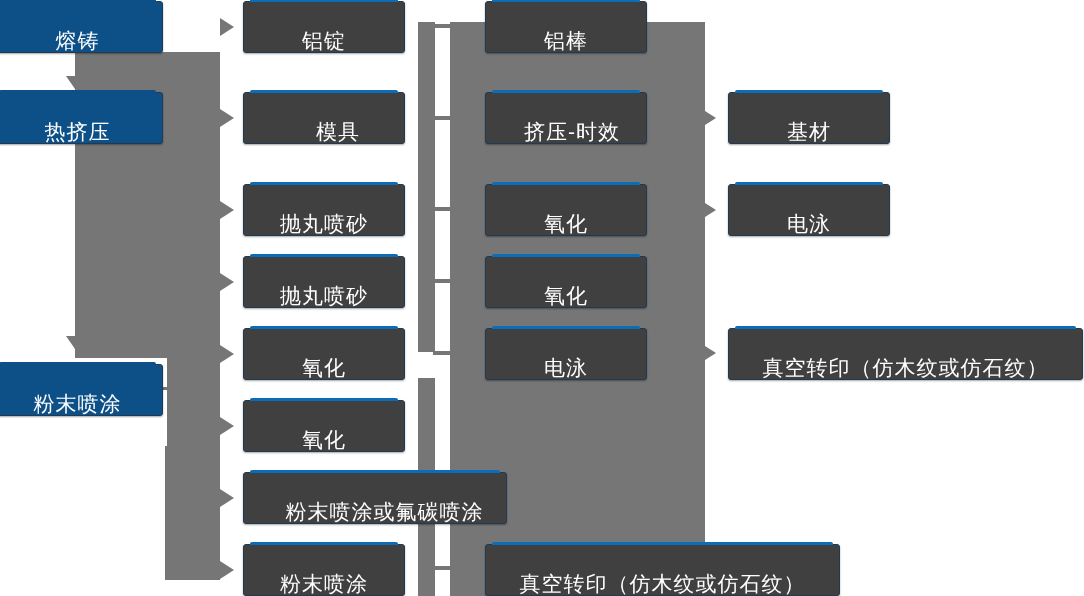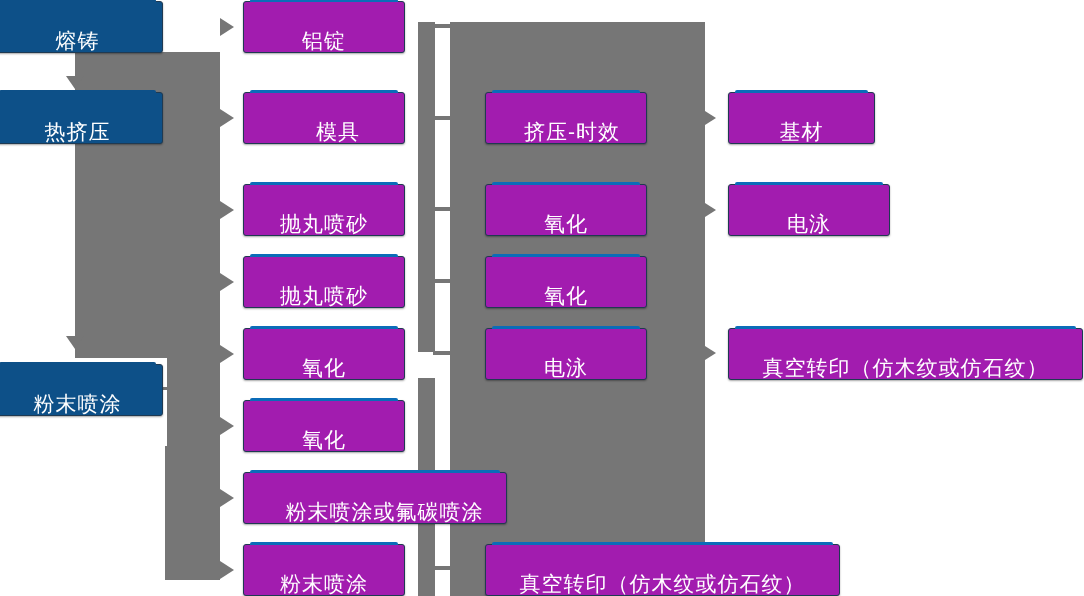--- a/index.html
+++ b/index.html
@@ -66,21 +66,21 @@
     font-size: 21px;
     line-height: 1.1;
     letter-spacing: 1px;
     white-space: nowrap;
     box-shadow: 0 1px 2px rgba(0,0,0,0.35);
   }
   .box.dark {
     background: #0d5088;
   }
   .box.light {
-    background: #a21caf;
+    background: #404040;
   }
   
   .box::before {
     content: "";
     position: absolute;
     left: 6px;
     right: 6px;
     top: -3px;
     height: 3px;
     background: #0b6cb8;
@@ -165,37 +165,40 @@
   <div class="box light" style="left:243px; top:400px; width:162px; height:52px;">
     <span class="lbl">氧化</span>
   </div>
   <div class="box light" style="left:243px; top:472px; width:264px; height:52px;padding-left:19px;">
     <span class="lbl">粉末喷涂或氟碳喷涂</span>
   </div>
   <div class="box light" style="left:243px; top:544px; width:162px; height:52px;">
     <span class="lbl">粉末喷涂</span>
   </div>
 
+  <div class="box light" style="left:485px; top:1px; width:162px; height:52px;">
+    <span class="lbl">铝棒</span>
+  </div>
   <div class="box light" style="left:485px; top:92px; width:162px; height:52px;padding-left:12px;">
     <span class="lbl">挤压-时效</span>
   </div>
   <div class="box light" style="left:485px; top:184px; width:162px; height:52px;">
     <span class="lbl">氧化</span>
   </div>
   <div class="box light" style="left:485px; top:256px; width:162px; height:52px;">
     <span class="lbl">氧化</span>
   </div>
   <div class="box light" style="left:485px; top:328px; width:162px; height:52px;">
     <span class="lbl">电泳</span>
   </div>
   <div class="box light" style="left:485px; top:544px; width:355px; height:52px;">
     <span class="lbl">真空转印（仿木纹或仿石纹）</span>
   </div>
 
-  <div class="box light" style="left:728px; top:92px; width:147px; height:52px;">
+  <div class="box light" style="left:728px; top:92px; width:162px; height:52px;">
     <span class="lbl">基材</span>
   </div>
   <div class="box light" style="left:728px; top:184px; width:162px; height:52px;">
     <span class="lbl">电泳</span>
   </div>
   <div class="box light" style="left:728px; top:328px; width:355px; height:52px;">
     <span class="lbl">真空转印（仿木纹或仿石纹）</span>
   </div>
 
 </div>

